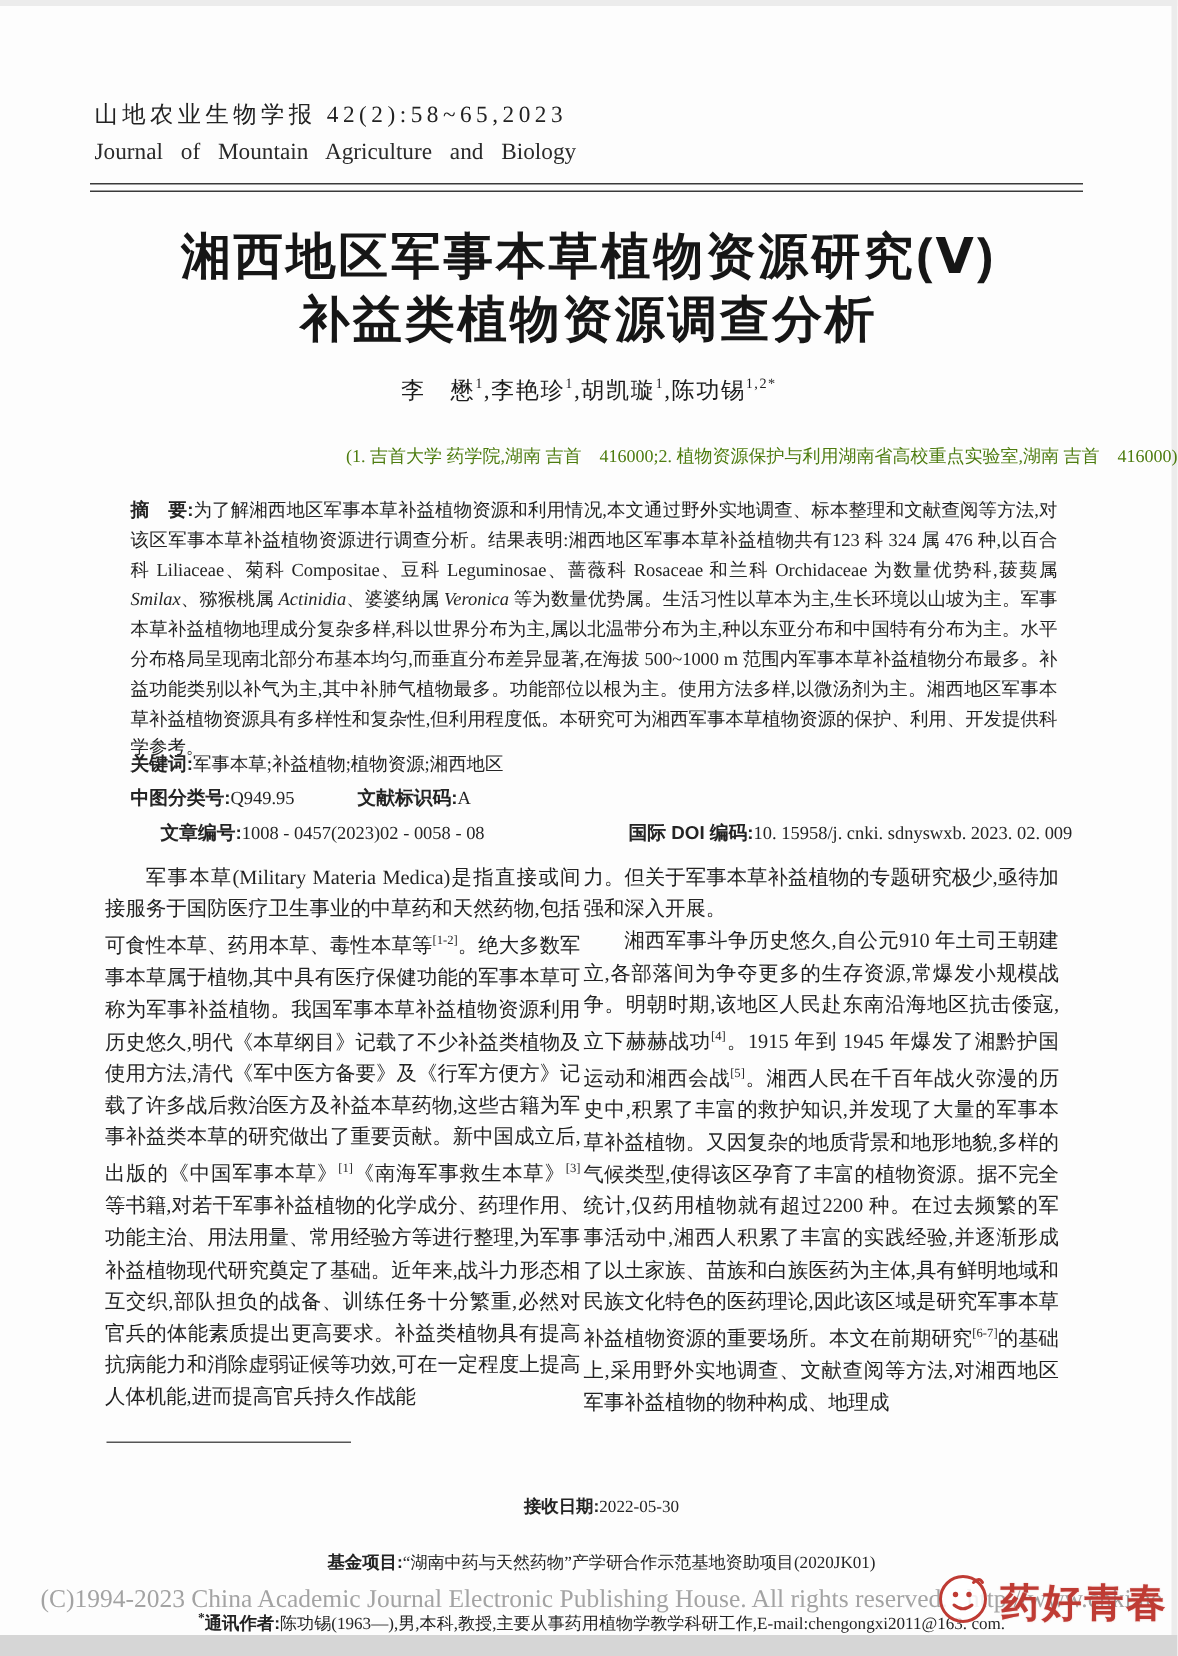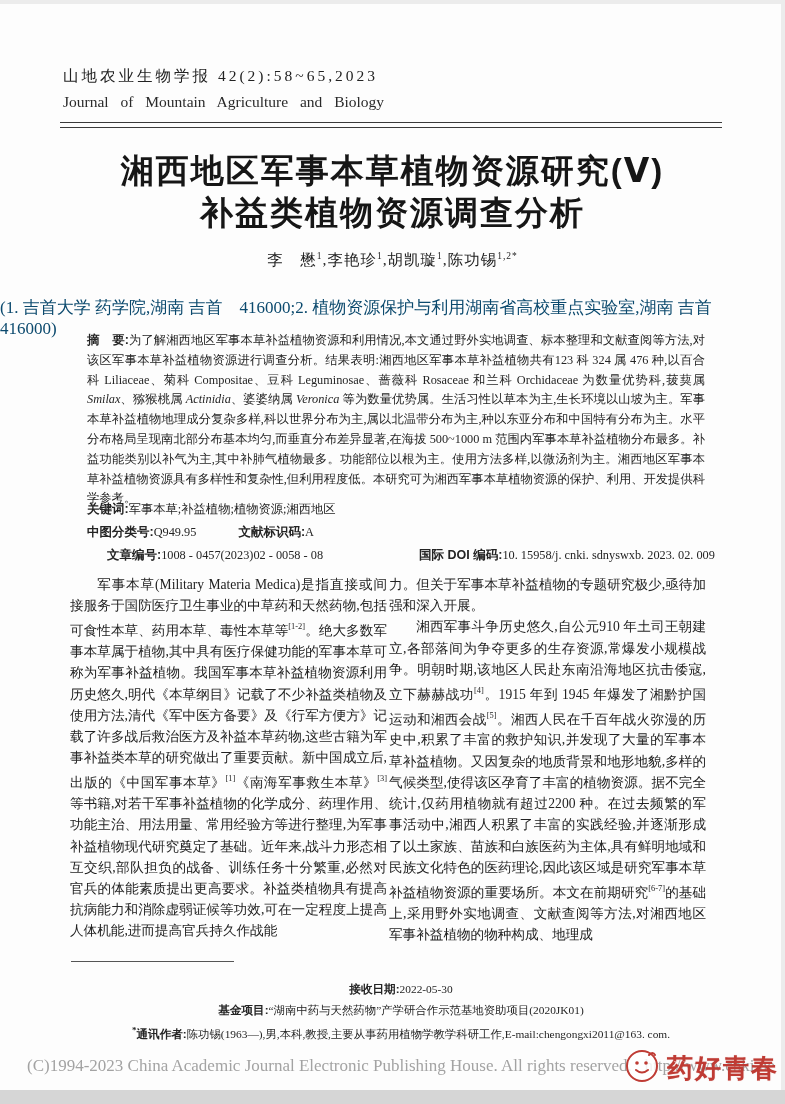--- a/index.html
+++ b/index.html
@@ -13,38 +13,38 @@
   .hei{font-family:"Liberation Sans","DejaVu Sans",sans-serif;font-weight:700;}
   .serif{font-family:"Liberation Serif","DejaVu Serif",serif;text-align:center;}
 
   .jh-cn{left:63px;top:66px;font-size:15.5px;color:#222;letter-spacing:3px;}
   .jh-en{left:63px;top:93px;font-size:15.5px;color:#2a2a2a;word-spacing:8px;}
   .double-rule{left:60px;top:122px;width:662px;height:4px;border-top:1.6px solid #3a3a3a;border-bottom:1.2px solid #3a3a3a;}
 
   .title{left:0;top:150px;width:785px;text-align:center;font-size:33px;line-height:42px;color:#161616;letter-spacing:2px;}
   .authors{left:0;top:250px;width:785px;text-align:center;font-size:15.5px;color:#1c1c1c;letter-spacing:1px;}
   .authors sup{font-size:9.5px;}
-  .affiliation{left:0;top:296px;width:785px;text-align:left;font-size:17px;color:#0c4a6e;}
+  .affiliation{left:0;top:296px;width:785px;text-align:right;font-size:12px;color:#4d7c0f;}
 
   .abstract{left:87px;top:331px;width:618px;font-size:12.3px;line-height:19.8px;text-align:justify;color:#242424;}
   .abstract .blabel{font-size:12.5px;}
   .meta-line{left:87px;font-size:12.3px;color:#242424;}
   .meta-line .blabel{font-size:12.5px;}
   .gap{display:inline-block;width:42px;}
   .gap-wide{display:inline-block;width:96px;}
 
   .bodycols{left:70px;top:574px;width:652px;height:388px;display:flex;gap:2px;overflow:hidden;}
   .col{width:317px;font-size:13.6px;line-height:21.2px;text-align:justify;color:#222;}
   .col p{margin:0;}
   .col p.indent{text-indent:2em;}
   sup{font-size:0.62em;}
 
   .fn-rule{left:71px;top:961px;width:163px;border-top:1.2px solid #555;}
   .footnotes{left:71px;top:976px;width:660px;font-size:11.4px;color:#242424;}
-  .footnotes .fn-row{margin-top:5px;line-height:15px;}
+  .footnotes .fn-row{margin-top:21px;line-height:15px;}
   .footnotes .blabel{font-size:11.6px;}
   .fn-star{font-size:9px;vertical-align:super;font-weight:700;}
 
   .copyright{left:27px;top:1056px;width:740px;font-size:17px;color:#a3a3a3;white-space:nowrap;}
   .watermark{right:6px;top:1046px;display:flex;align-items:center;gap:5px;}
   .wm-text{font-family:"Liberation Sans","DejaVu Sans",sans-serif;font-weight:700;font-size:26px;letter-spacing:2px;color:#bf3b34;text-shadow:0 0 1px rgba(191,59,52,.4);}
 </style>
 </head>
 <body>
 

